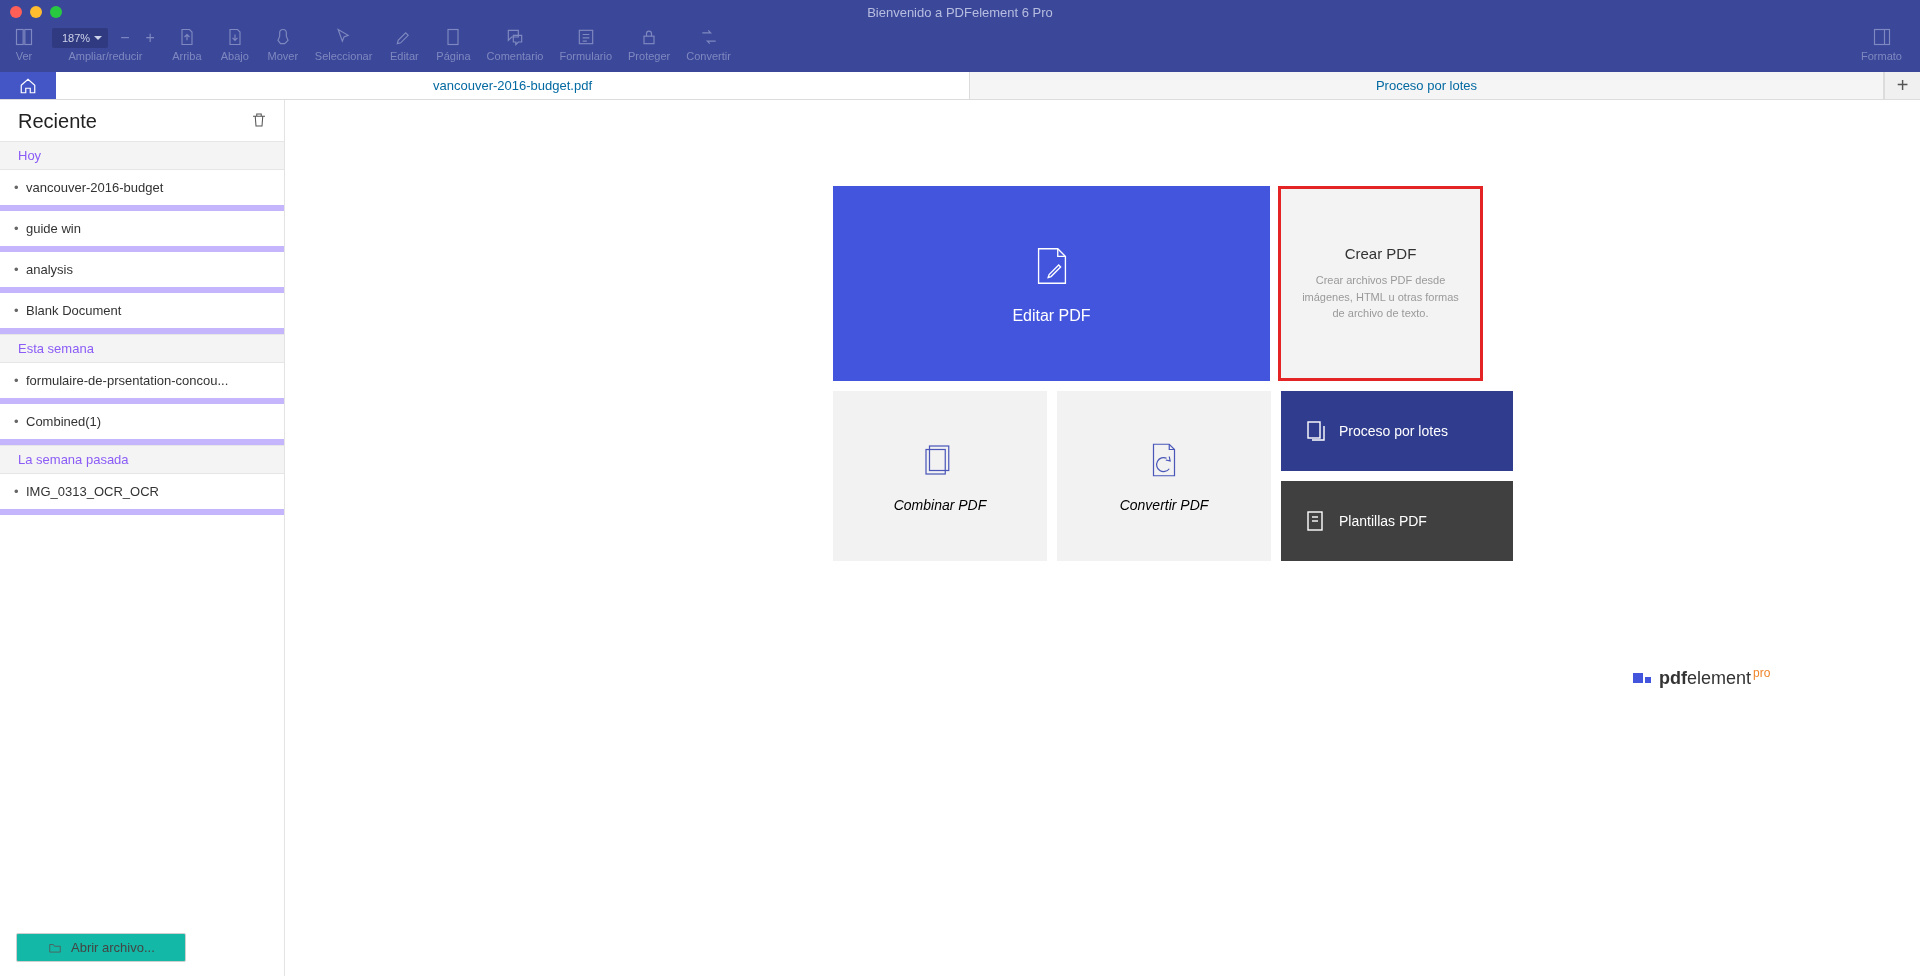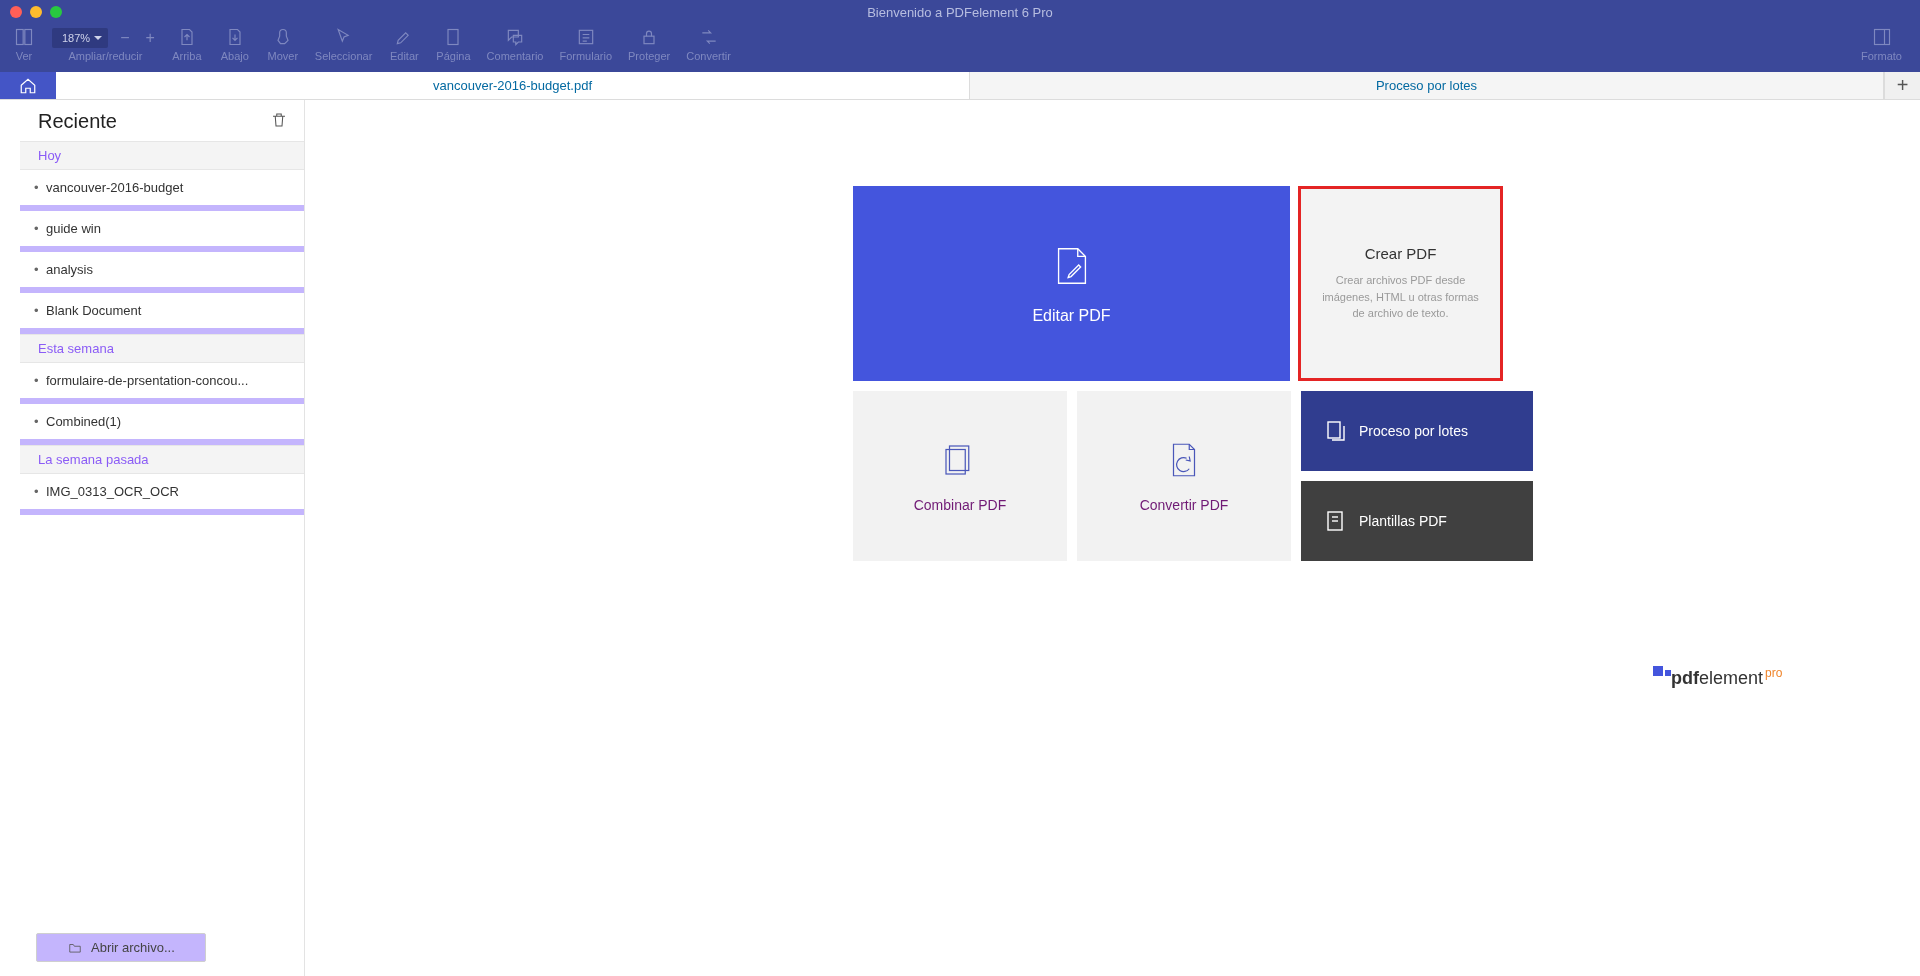--- a/index.html
+++ b/index.html
@@ -25,55 +25,55 @@
 
     
     .tabstrip { height:28px; width:100%; background:#f0f0f0; border-bottom:1px solid #dcdcdc; display:flex; align-items:stretch; }
     .home-tab { width:56px; background:#4455c6; display:flex; align-items:center; justify-content:center; }
     .home-tab svg{stroke:#fff;fill:none;stroke-width:1.6;}
     .doc-tab { flex:1; display:flex; align-items:center; justify-content:center; font-size:13px; color:#0369a1; border-right:1px solid #dcdcdc; background:#f5f5f5;}
     .doc-tab.first{background:#ffffff;}
     .add-tab{width:36px;display:flex;align-items:center;justify-content:center;color:#555;font-size:20px;border-left:1px solid #dcdcdc;}
 
     
-    .body { position:absolute; top:100px; bottom:0; left:0; right:0; display:flex;margin-left:20px; }
+    .body { position:absolute; top:100px; bottom:0; left:0; right:0; display:flex; }
 
     
     .sidebar { width:285px; border-right:1px solid #e3e3e3; display:flex; flex-direction:column; background:#fff;}
     .sb-head { display:flex; align-items:center; justify-content:space-between; padding:10px 16px 8px 18px; }
     .sb-head h2 { font-size:20px; font-weight:500; color:#222;}
     .sb-head .trash svg{stroke:#555;fill:none;stroke-width:1.4;}
     .sb-section { font-size:13px; color:#8b5cf6; background:#f4f4f4; border-top:1px solid #e6e6e6; border-bottom:1px solid #e6e6e6; padding:6px 18px;}
     .sb-item { font-size:13px; color:#333; padding:10px 18px 10px 26px; border-bottom:6px solid #c4b5fd; position:relative; white-space:nowrap; overflow:hidden; text-overflow:ellipsis;}
     .sb-item:before{content:'•'; position:absolute; left:14px; color:#666;}
     .sb-footer{margin-top:auto;padding:14px 16px;}
-    .open-btn{border:1px solid #cfcfcf;background:#c4b5fd;color:#444;font-size:13px;padding:6px 30px 6px 30px; display:flex;align-items:center;gap:8px;border-radius:2px;}
+    .open-btn{border:1px solid #cfcfcf;background:#14b8a6;color:#444;font-size:13px;padding:6px 30px 6px 30px; display:flex;align-items:center;gap:8px;border-radius:2px;}
     .open-btn svg{stroke:#555;fill:none;stroke-width:1.4;}
 
     
     .main { flex:1; position:relative; background:#fff; }
     .tiles { position:absolute; left:548px; top:86px; width:680px; }
     .row1 { display:flex; gap:0; }
     .tile-edit { width:437px; height:195px; background:#4455dd; color:#fff; display:flex; flex-direction:column; align-items:center; justify-content:center; gap:18px;}
     .tile-edit svg{stroke:#fff;fill:none;stroke-width:1.4;}
     .tile-edit .lbl{font-size:16px;}
     .tile-create { width:205px; height:195px; background:#f3f3f3; border:3px solid #e42424; margin-left:8px; display:flex; flex-direction:column; align-items:center; justify-content:center; text-align:center; padding:0 18px; gap:10px;}
     .tile-create .ttl{font-size:15px;color:#333;}
     .tile-create .desc{font-size:11px;color:#9a9a9a;line-height:1.5;}
     .row2{display:flex;gap:10px;margin-top:10px;}
     .tile-sq{width:214px;height:170px;background:#f2f2f2;display:flex;flex-direction:column;align-items:center;justify-content:center;gap:16px;}
     .tile-sq svg{stroke:#4a57b9;fill:none;stroke-width:1.4;}
-    .tile-sq .lbl{font-size:14px;color:#701a75;}
+    .tile-sq .lbl{font-size:14px;color:#000000;font-style:italic;}
     .col3{display:flex;flex-direction:column;gap:10px;}
     .tile-bar{width:232px;height:80px;display:flex;align-items:center;gap:12px;padding-left:22px;color:#fff;font-size:14px;}
     .tile-bar.blue{background:#303d8f;}
     .tile-bar.dark{background:#404040;}
     .tile-bar svg{stroke:#fff;fill:none;stroke-width:1.4;}
 
-    .brand{position:absolute;left:800px;top:480px;display:flex;font-size:18px;color:#333;}
+    .brand{position:absolute;left:800px;top:480px;display:flex;align-items:center;gap:8px;font-size:18px;color:#333;}
     .brand .sq{display:inline-flex;gap:2px;}
     .brand .sq span{width:10px;height:10px;background:#4455dd;display:inline-block;}
     .brand .sq span:nth-child(2){width:6px;height:6px;margin-top:4px;}
     .brand b{font-weight:700;}
     .brand .light{font-weight:300;color:#333;}
     .brand .pro{color:#f0852b;font-size:12px;vertical-align:super;margin-left:2px;}
   </style>
 </head>
 <body>
 

